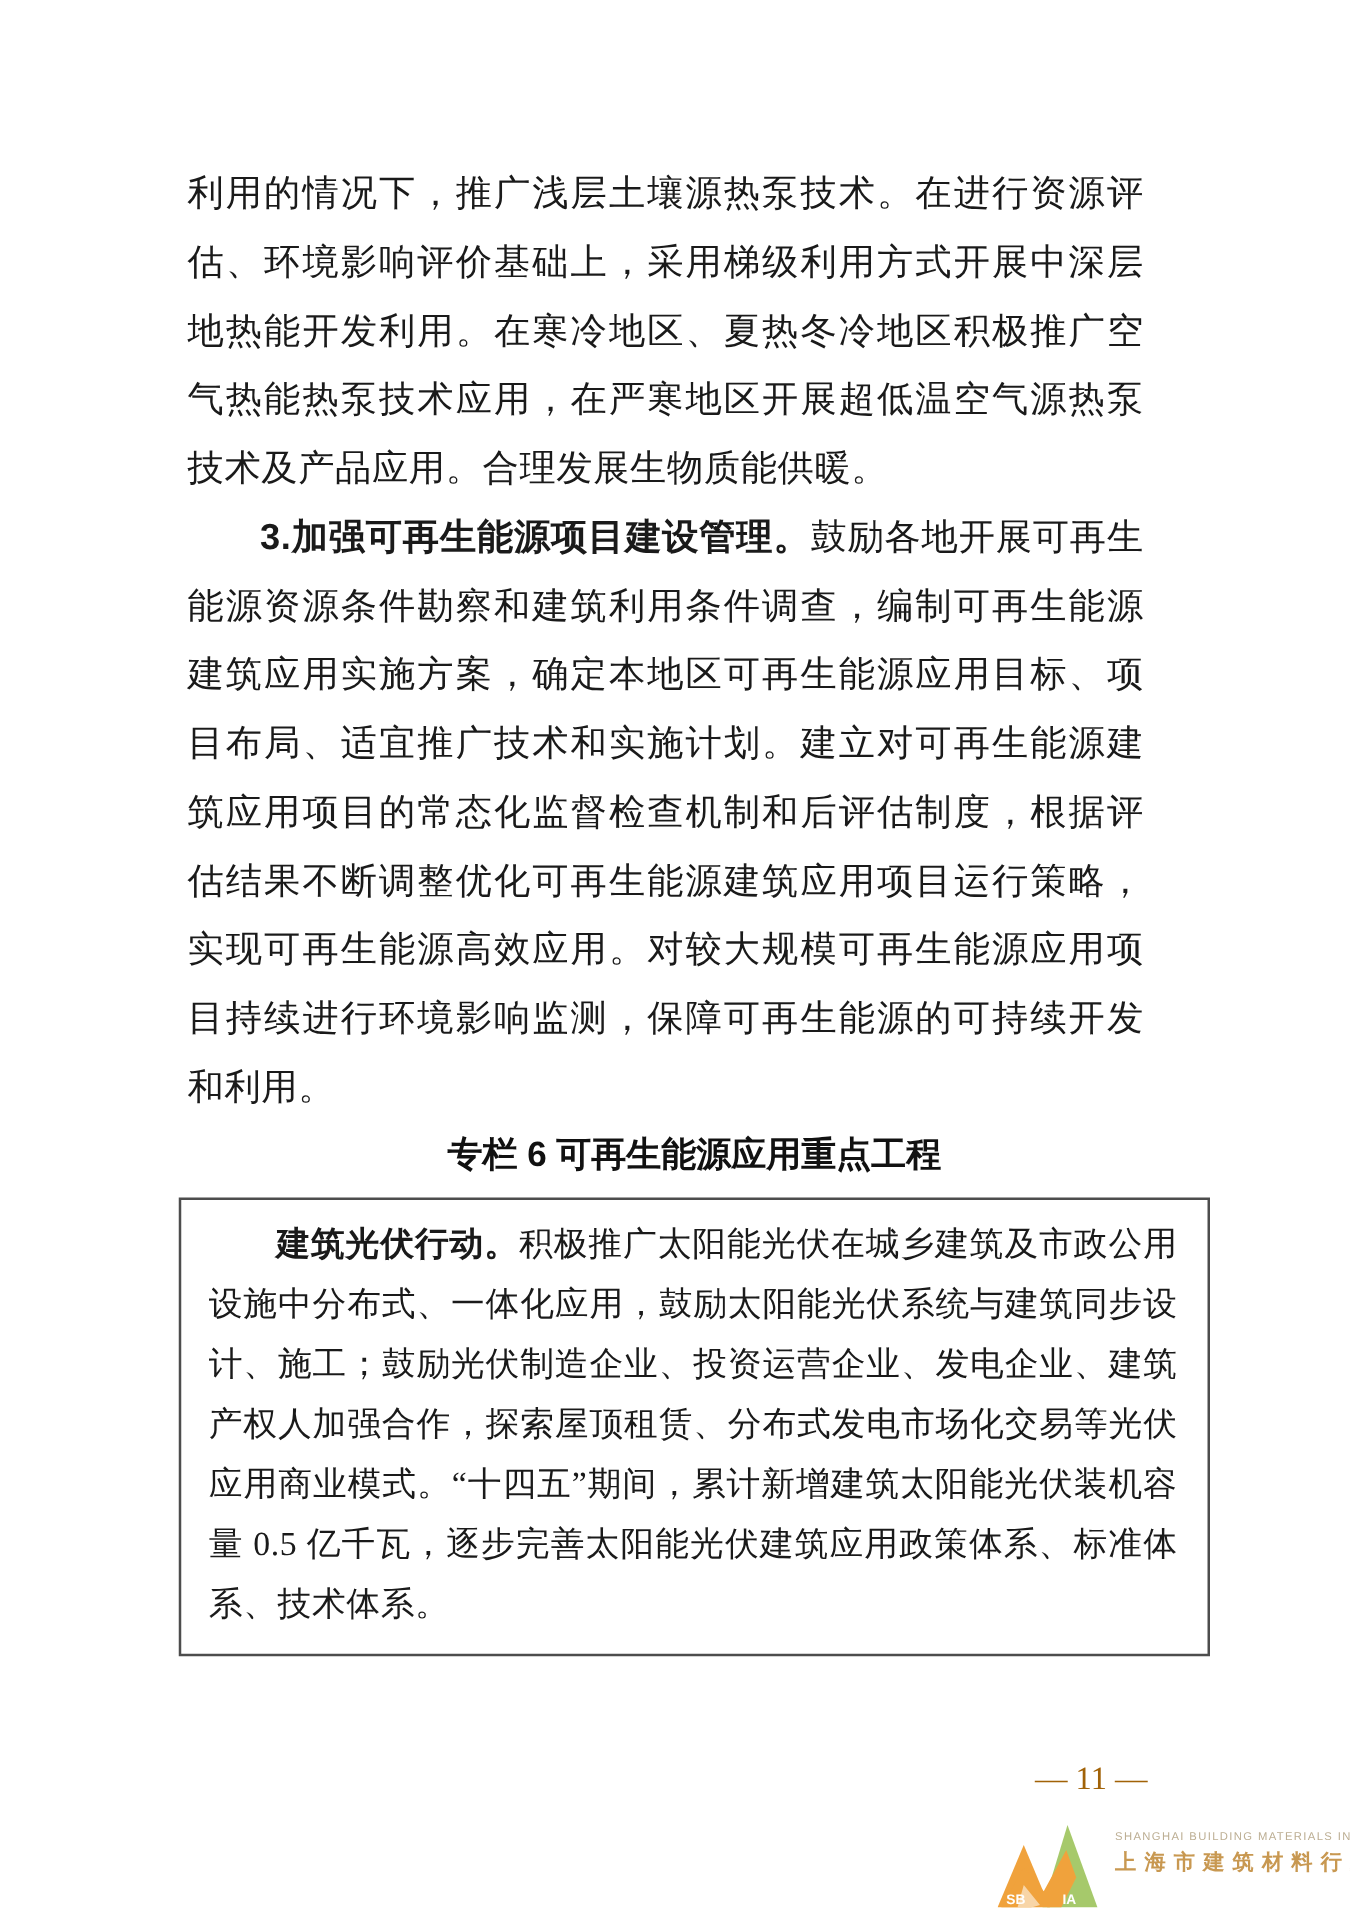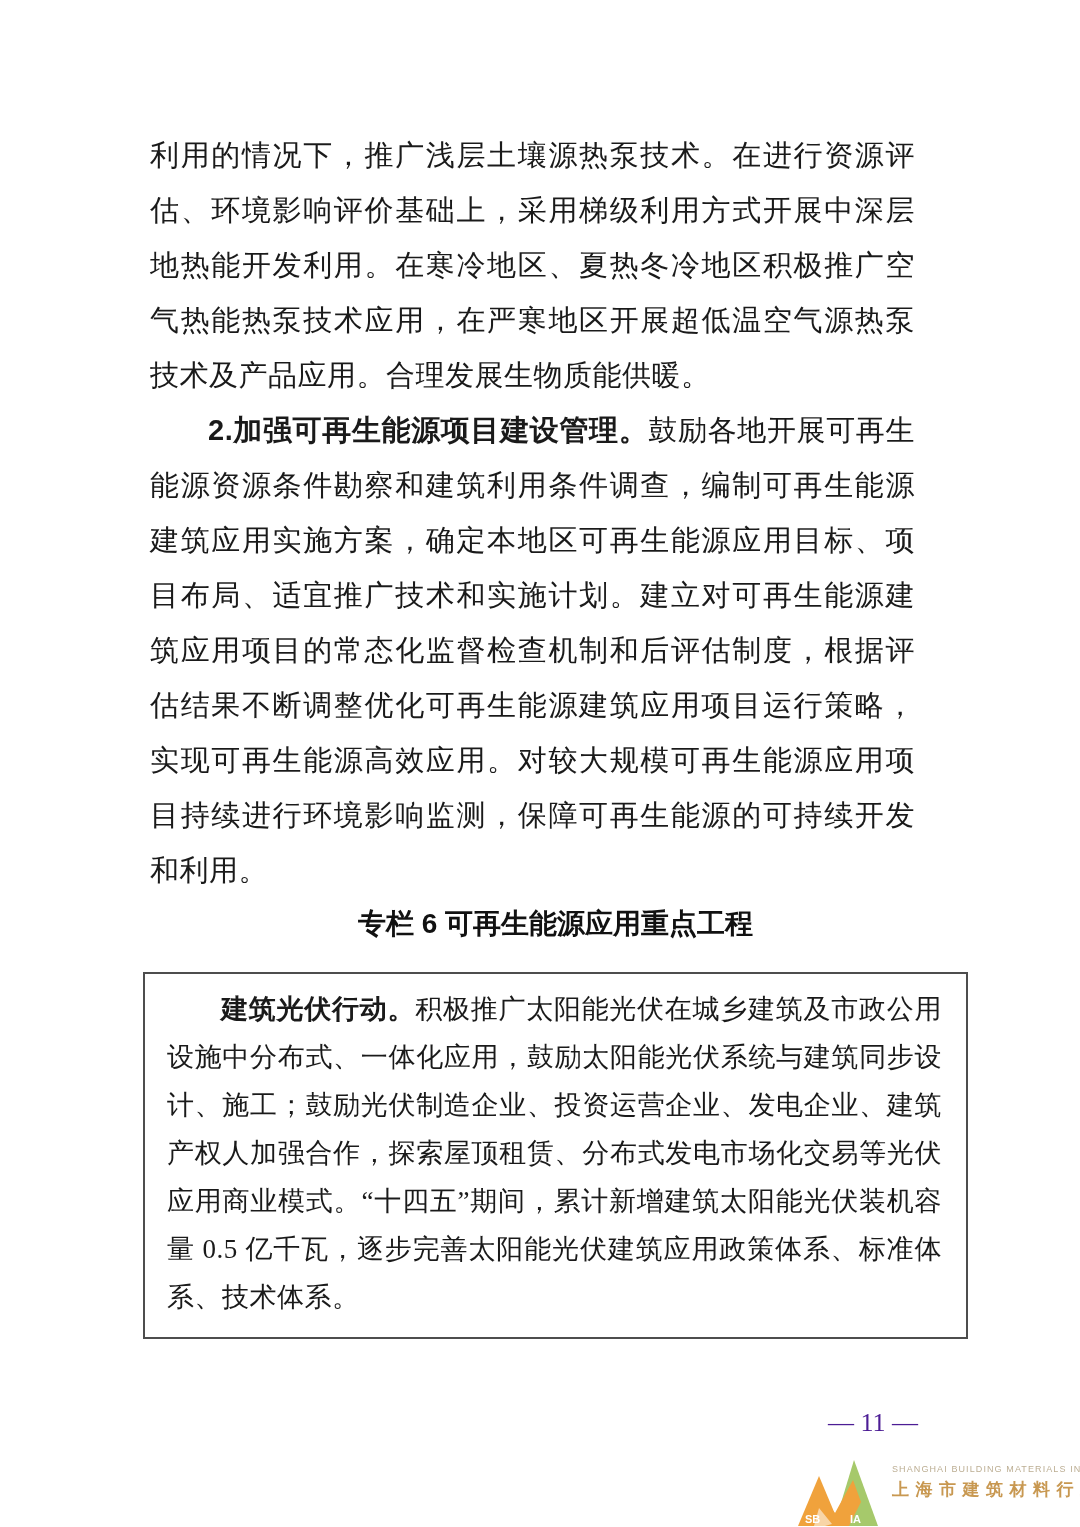--- a/index.html
+++ b/index.html
@@ -38,41 +38,41 @@
     width:825px;
     text-align:center;
     font-size:28px;
     line-height:44px;
     font-family:"Liberation Sans","DejaVu Sans",sans-serif;
     font-weight:700;
     color:#111;
   }
   .column-box{
     box-sizing:border-box;
-    margin:26px 0 0 -7px;
+    margin:12px 0 0 -7px;
     width:825px;
     border:2px solid #4d4d4d;
     padding:11px 24px 16px 22px;
     background:#ffffff;
   }
   .column-box p{
     margin:0;
     font-size:27px;
     line-height:48px;
     text-align:justify;
     text-justify:inter-ideograph;
     text-indent:2em;
     letter-spacing:0.5px;
   }
   .page-number{
     position:absolute;
     left:773px;top:1408px;width:200px;
     text-align:center;
     font-size:26px;
-    color:#4c1d95;
+    color:#a16207;
     font-family:"Liberation Serif","DejaVu Serif",serif;
     white-space:nowrap;
   }
   .logo{
     position:absolute;
     left:798px;top:1456px;
     display:flex;
     align-items:flex-start;
   }
   .logo-mark{
@@ -102,21 +102,21 @@
 </style>
 </head>
 <body>
 
 <div class="page">
 
   <div class="main-text">
 
     <p><span>利用的情况下，推广浅层土壤源热泵技术。在进行资源评估、环境影响评价基础上，采用梯级利用方式开展中深层地热能开发利用。在寒冷地区、夏热冬冷地区积极推广空气热能热泵技术应用，在严寒地区开展超低温空气源热泵技术及产品应用。合理发展生物质能供暖。</span></p>
 
-    <p class="indent"><b class="heiti">2.加强可再生能源项目建设管理。</b><span>鼓励各地开展可再生能源资源条件勘察和建筑利用条件调查，编制可再生能源建筑应用实施方案，确定本地区可再生能源应用目标、项目布局、适宜推广技术和实施计划。建立对可再生能源建筑应用项目的常态化监督检查机制和后评估制度，根据评估结果不断调整优化可再生能源建筑应用项目运行策略，实现可再生能源高效应用。对较大规模可再生能源应用项目持续进行环境影响监测，保障可再生能源的可持续开发和利用。</span></p>
+    <p class="indent"><b class="heiti">3.加强可再生能源项目建设管理。</b><span>鼓励各地开展可再生能源资源条件勘察和建筑利用条件调查，编制可再生能源建筑应用实施方案，确定本地区可再生能源应用目标、项目布局、适宜推广技术和实施计划。建立对可再生能源建筑应用项目的常态化监督检查机制和后评估制度，根据评估结果不断调整优化可再生能源建筑应用项目运行策略，实现可再生能源高效应用。对较大规模可再生能源应用项目持续进行环境影响监测，保障可再生能源的可持续开发和利用。</span></p>
 
     <div class="column-heading">专栏 6  可再生能源应用重点工程</div>
 
     <div class="column-box">
       <p><b class="heiti">建筑光伏行动。</b><span>积极推广太阳能光伏在城乡建筑及市政公用设施中分布式、一体化应用，鼓励太阳能光伏系统与建筑同步设计、施工；鼓励光伏制造企业、投资运营企业、发电企业、建筑产权人加强合作，探索屋顶租赁、分布式发电市场化交易等光伏应用商业模式。“十四五”期间，累计新增建筑太阳能光伏装机容量 0.5 亿千瓦，逐步完善太阳能光伏建筑应用政策体系、标准体系、技术体系。</span></p>
     </div>
 
   </div>
 
   <div class="page-number">—  11  —</div>

